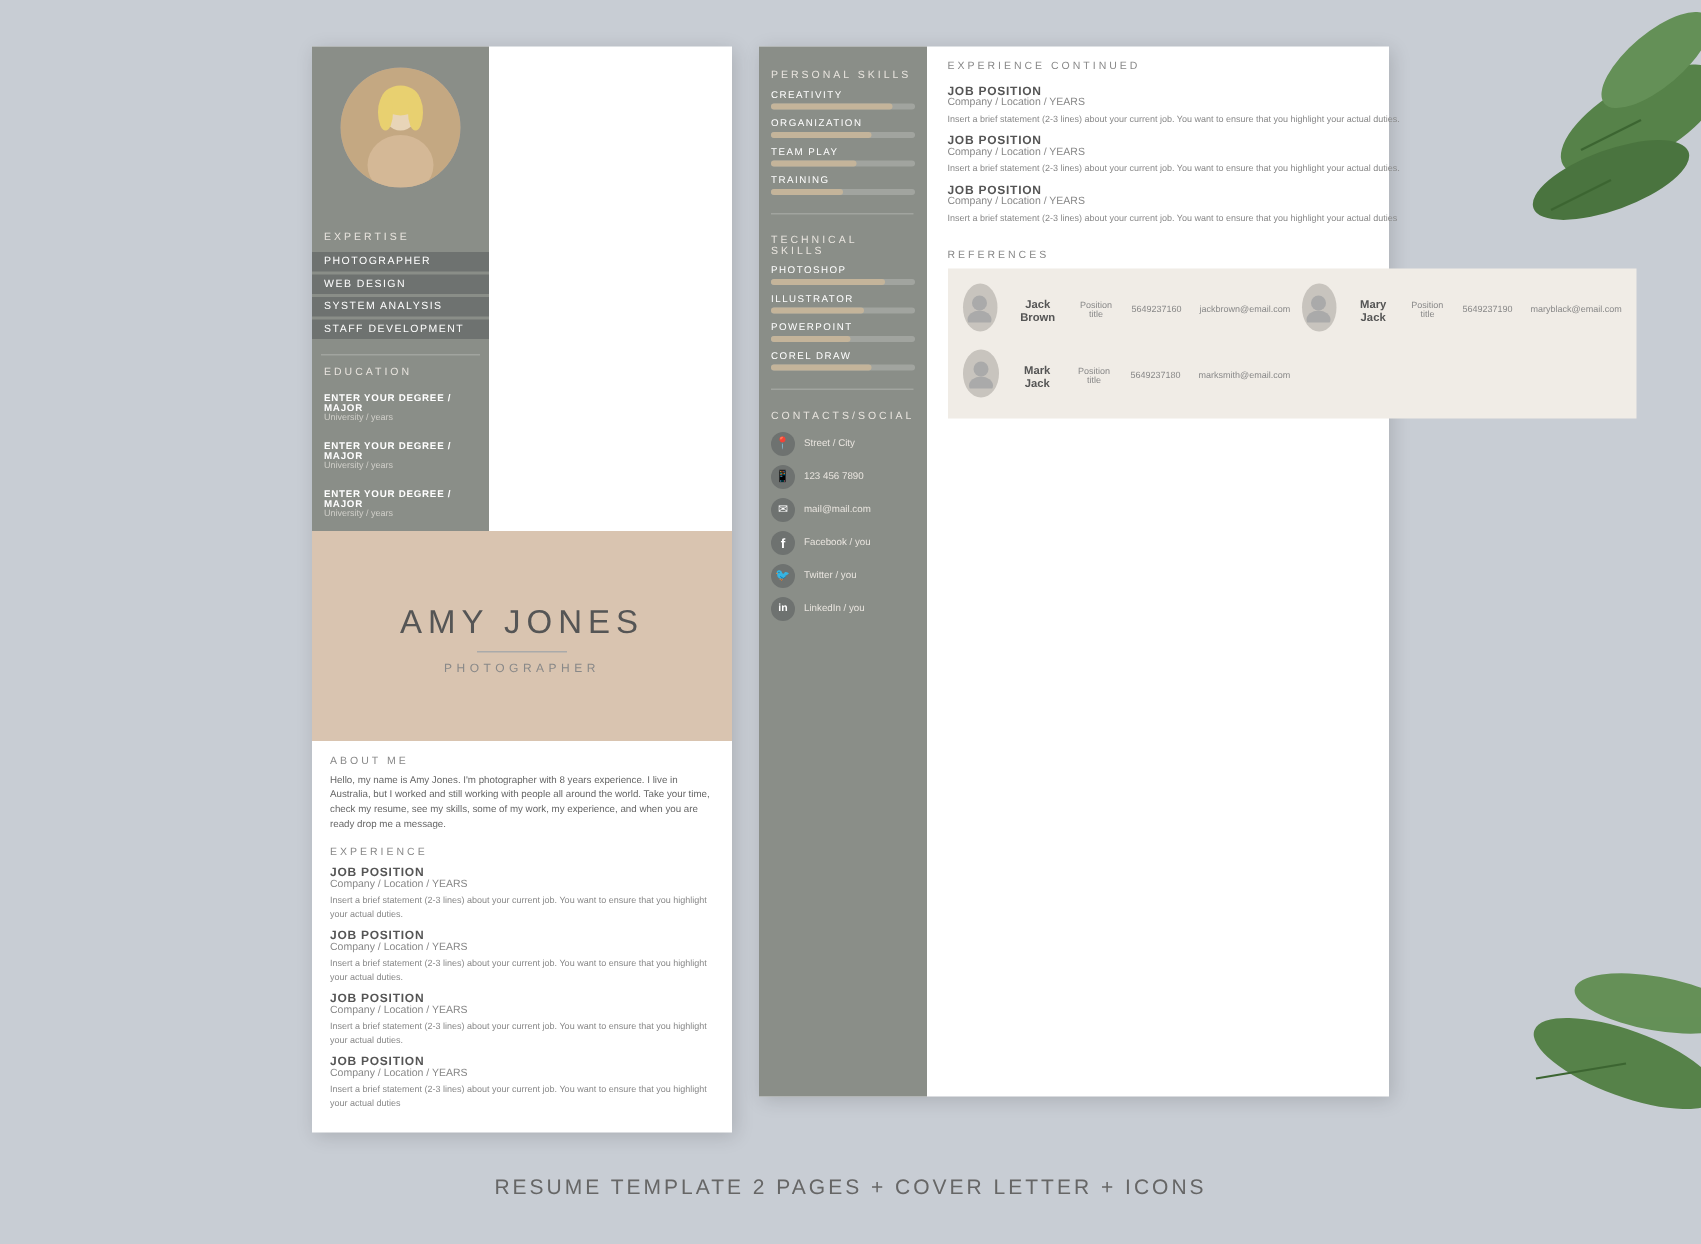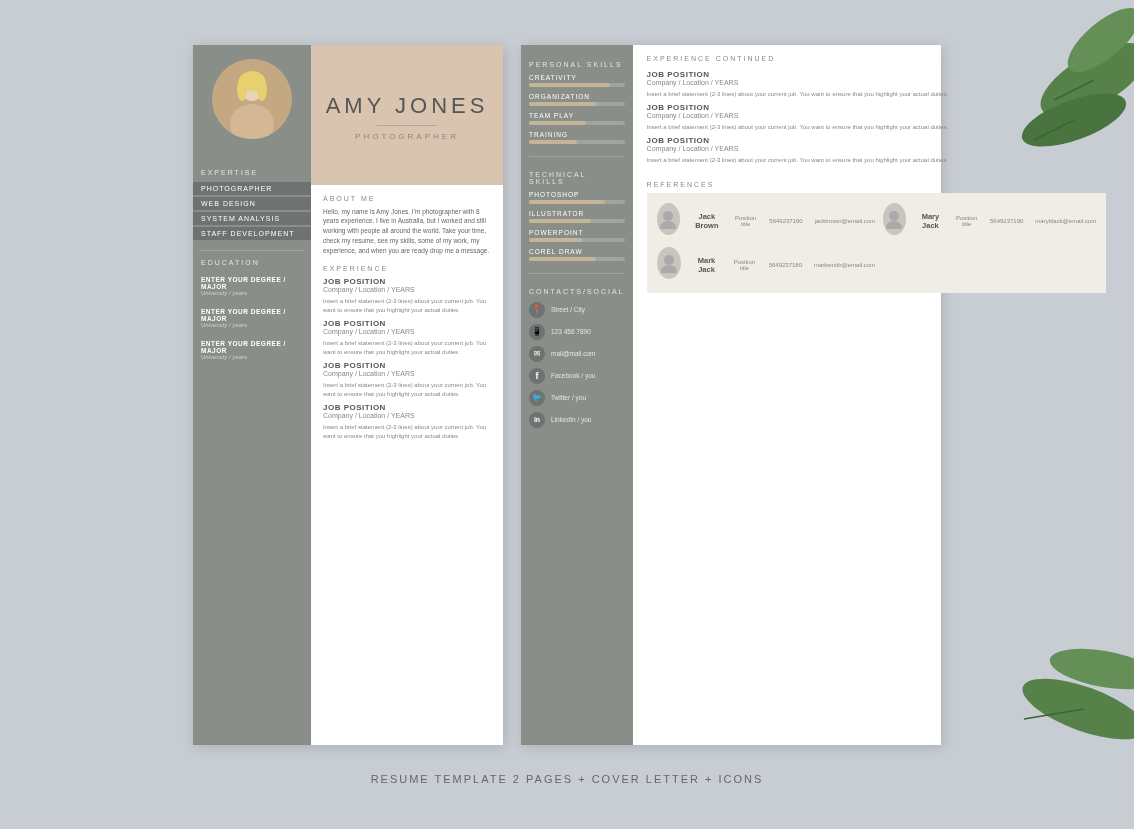--- a/index.html
+++ b/index.html
@@ -14,25 +14,26 @@
       font-family: 'Arial', sans-serif;
       overflow: hidden;
     }
     .page-wrapper {
       display: flex;
       gap: 18px;
       align-items: flex-start;
     }
     
     .page1 {
-      width: 310px;
+      width: 280px;
       min-height: 700px;
       background: #fff;
       display: flex;
       box-shadow: 2px 2px 12px rgba(0,0,0,0.15);
+      flex-direction: column;
     }
     .page1-left {
       width: 118px;
       background: #8a8e88;
       display: flex;
       flex-direction: column;
       align-items: center;
       padding-top: 14px;
     }
     .photo-circle {
@@ -281,21 +282,21 @@
     .ref-phone {
       font-size: 6px;
       color: #888;
     }
     .ref-email {
       font-size: 6px;
       color: #888;
     }
     .bottom-caption {
       margin-top: 28px;
-      font-size: 11px;
+      font-size: 14px;
       letter-spacing: 2px;
       color: #666;
       text-align: center;
       text-transform: uppercase;
     }
     
     .leaf-top-right {
       position: absolute;
       top: 0;
       right: 0;

